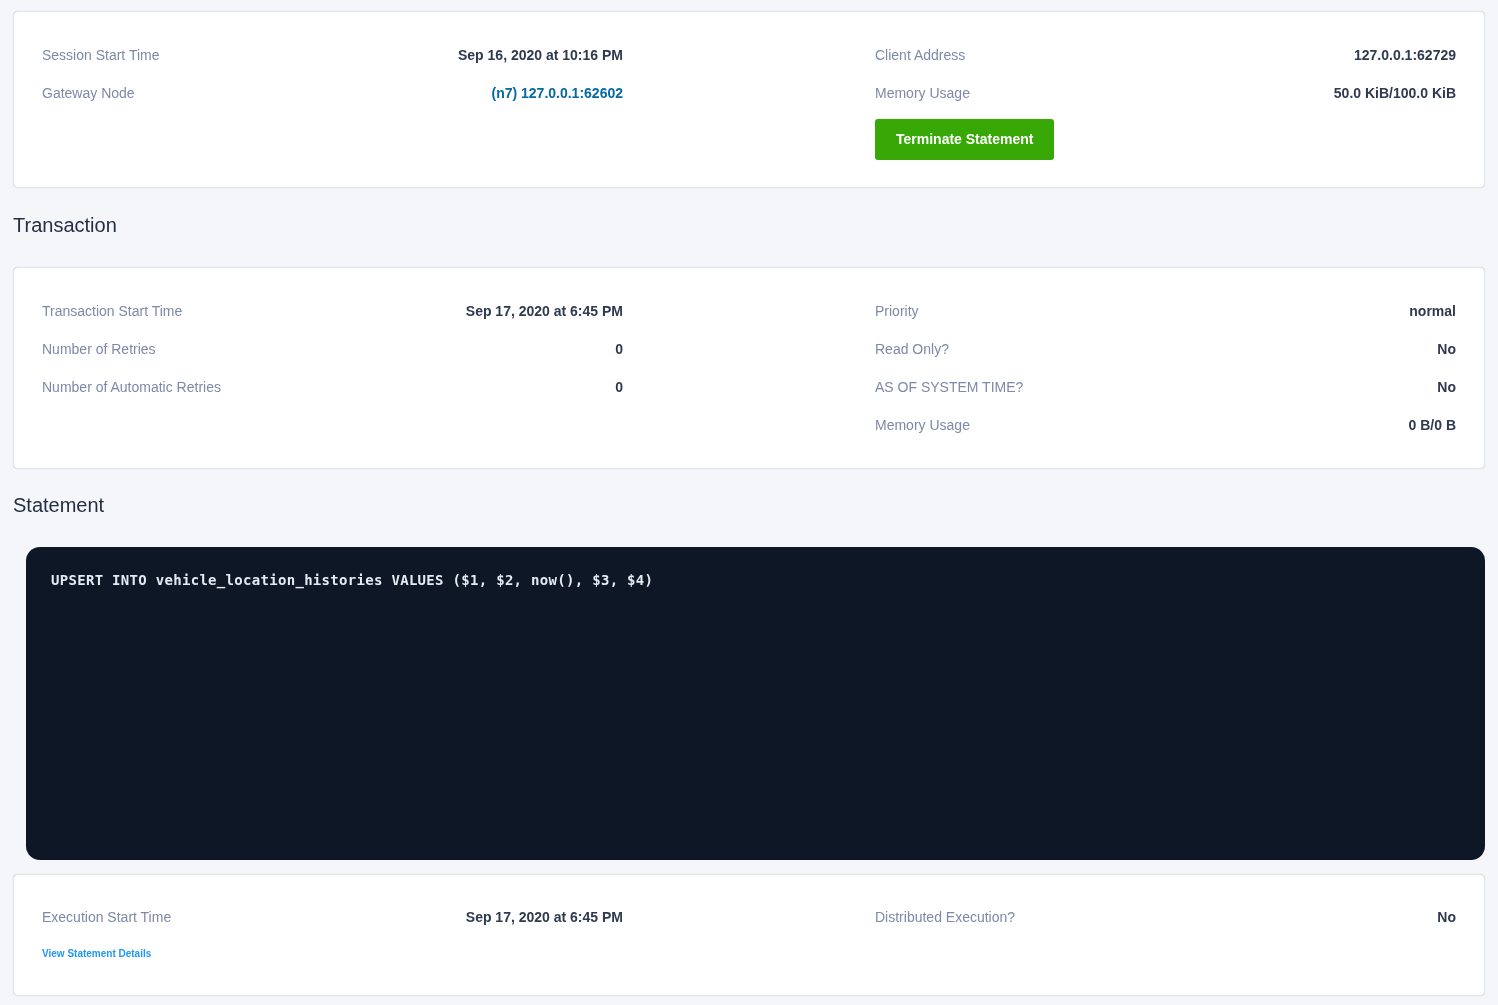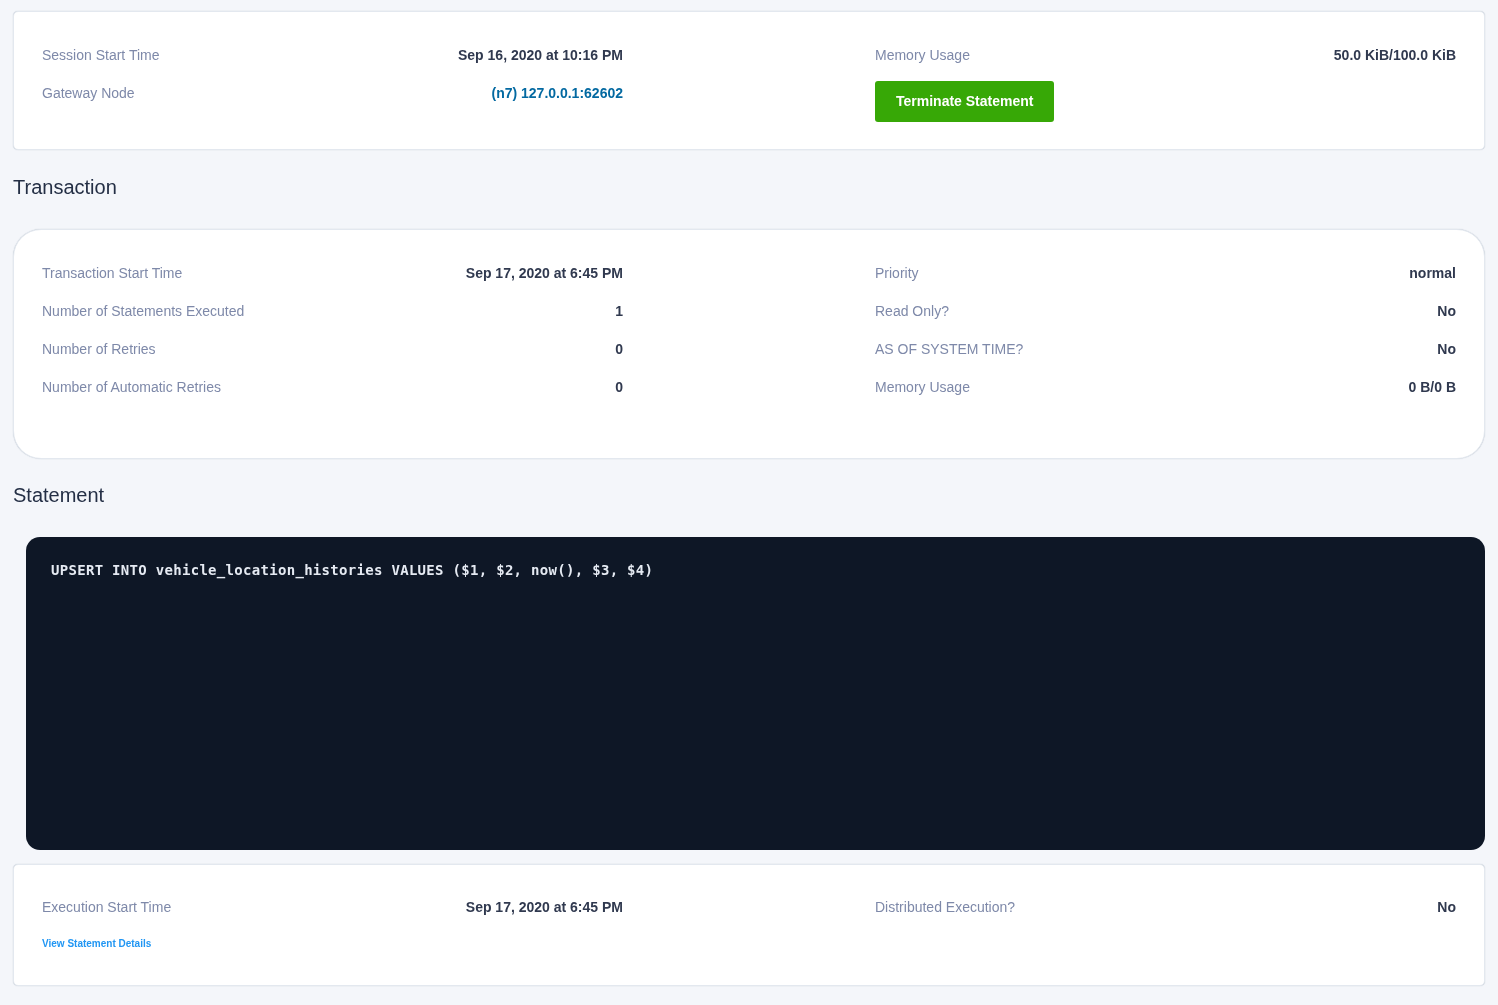--- a/index.html
+++ b/index.html
@@ -90,40 +90,40 @@
         <span class="label">Session Start Time</span>
         <span class="value">Sep 16, 2020 at 10:16 PM</span>
       </div>
       <div class="srow">
         <span class="label">Gateway Node</span>
         <a class="value-link">(n7) 127.0.0.1:62602</a>
       </div>
     </div>
     <div>
       <div class="srow">
+        <span class="label">Client Address</span>
+        <span class="value">127.0.0.1:62729</span>
+      </div>
+      <div class="srow">
         <span class="label">Memory Usage</span>
         <span class="value">50.0 KiB/100.0 KiB</span>
       </div>
       <button class="btn">Terminate Statement</button>
     </div>
   </div>
 </div>
 
 <h3 class="section-heading">Transaction</h3>
 
-<div class="card summary-card" style="padding-bottom:52px;border-radius:28px;">
+<div class="card summary-card" style="padding-bottom:24px;">
   <div class="summary-grid">
     <div>
       <div class="srow">
         <span class="label">Transaction Start Time</span>
         <span class="value">Sep 17, 2020 at 6:45 PM</span>
-      </div>
-      <div class="srow">
-        <span class="label">Number of Statements Executed</span>
-        <span class="value">1</span>
       </div>
       <div class="srow">
         <span class="label">Number of Retries</span>
         <span class="value">0</span>
       </div>
       <div class="srow">
         <span class="label">Number of Automatic Retries</span>
         <span class="value">0</span>
       </div>
     </div>

